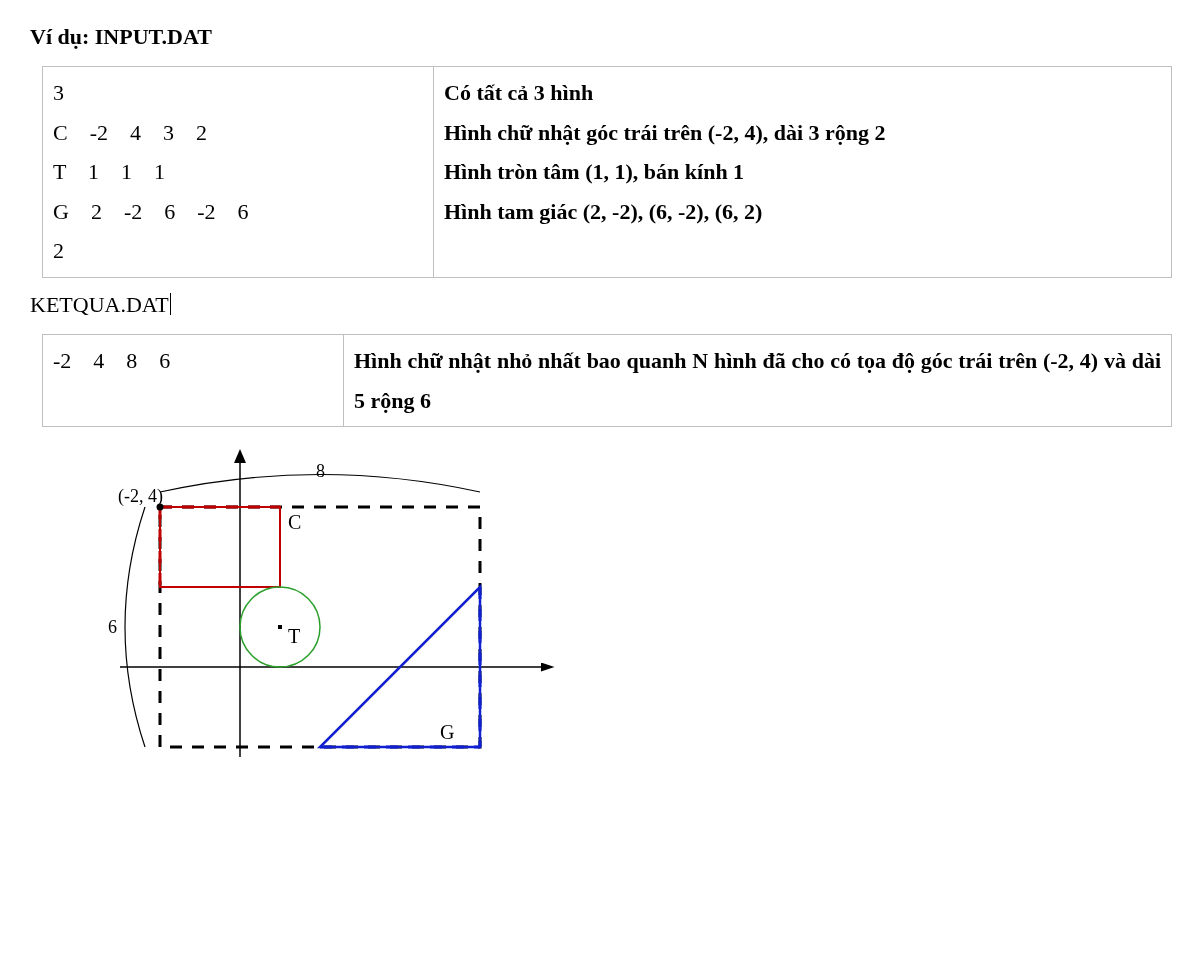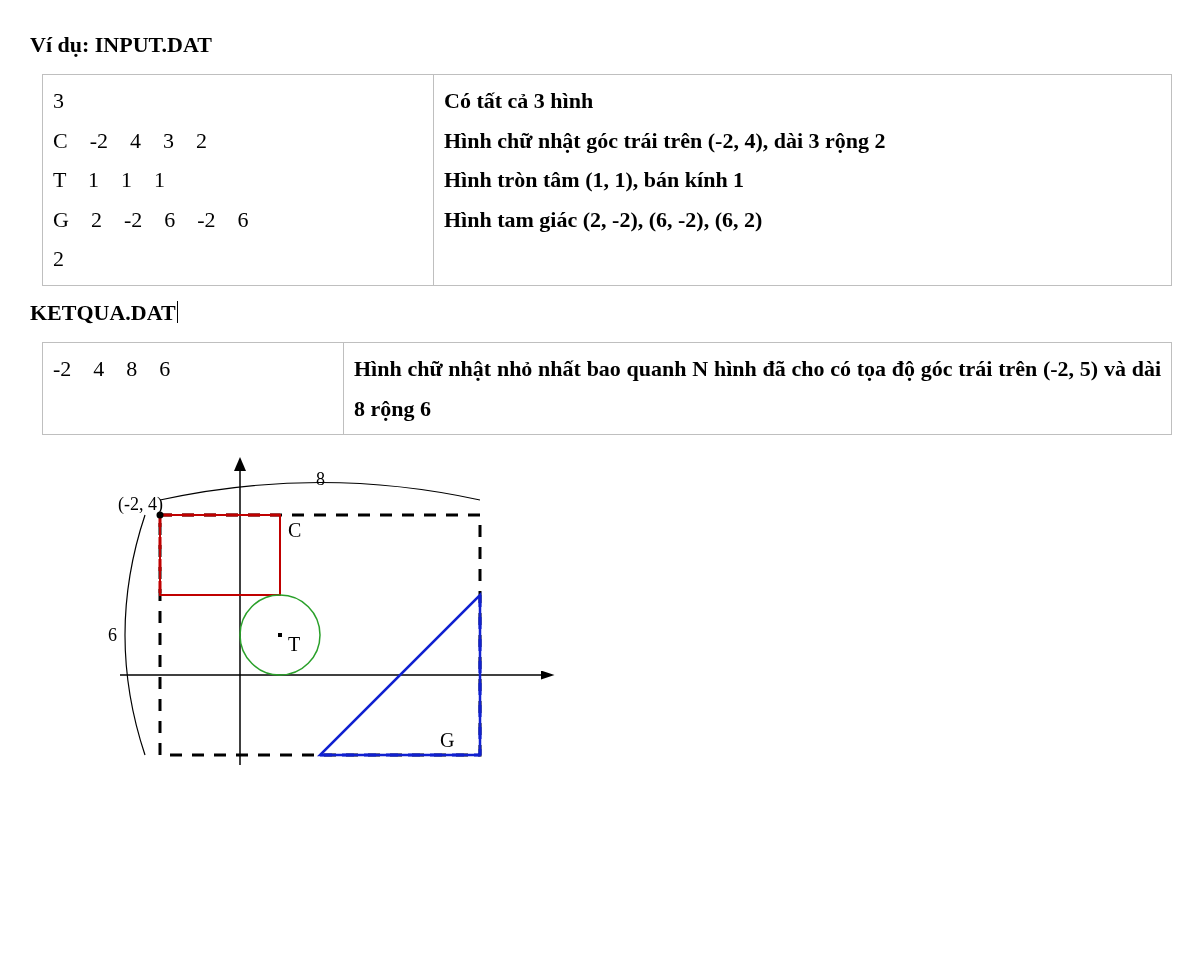--- a/index.html
+++ b/index.html
@@ -7,24 +7,24 @@
     font-size: 22px;
     color: #000;
     background: #fff;
     margin: 0;
     padding: 20px 30px;
     width: 1200px;
     box-sizing: border-box;
   }
   .heading {
     font-weight: bold;
-    margin: 12px 0 16px 0;
+    margin: 4px 0 16px 0;
   }
   .heading2 {
-    font-weight: bold;
+    font-weight: normal;
     margin: 14px 0 16px 0;
   }
   table.io {
     border-collapse: collapse;
     width: 1130px;
     margin-left: 12px;
     margin-bottom: 8px;
   }
   table.io td {
     border: 1px solid #bfbfbf;
@@ -79,21 +79,21 @@
   </tr>
 </tbody>
   </table>
 
 <div class="heading2 cursor">KETQUA.DAT</div>
 
 <table class="io">
   <tbody>
       <tr>
     <td class="left-col2 pre">-2    4    8    6</td>
-    <td class="desc">Hình chữ nhật nhỏ nhất bao quanh N hình đã cho có tọa độ góc trái trên (-2, 5) và dài 8 rộng 6</td>
+    <td class="desc">Hình chữ nhật nhỏ nhất bao quanh N hình đã cho có tọa độ góc trái trên (-2, 4) và dài 5 rộng 6</td>
   </tr>
 </tbody>
   </table>
 
 <div class="figwrap">
 <svg width="520" height="320" viewBox="0 0 520 320">
   <defs>
     <marker id="arrowR" markerWidth="10" markerHeight="10" refX="6" refY="3" orient="auto">
       <path d="M0,0 L0,6 L9,3 z" fill="#000"></path>
     </marker>

